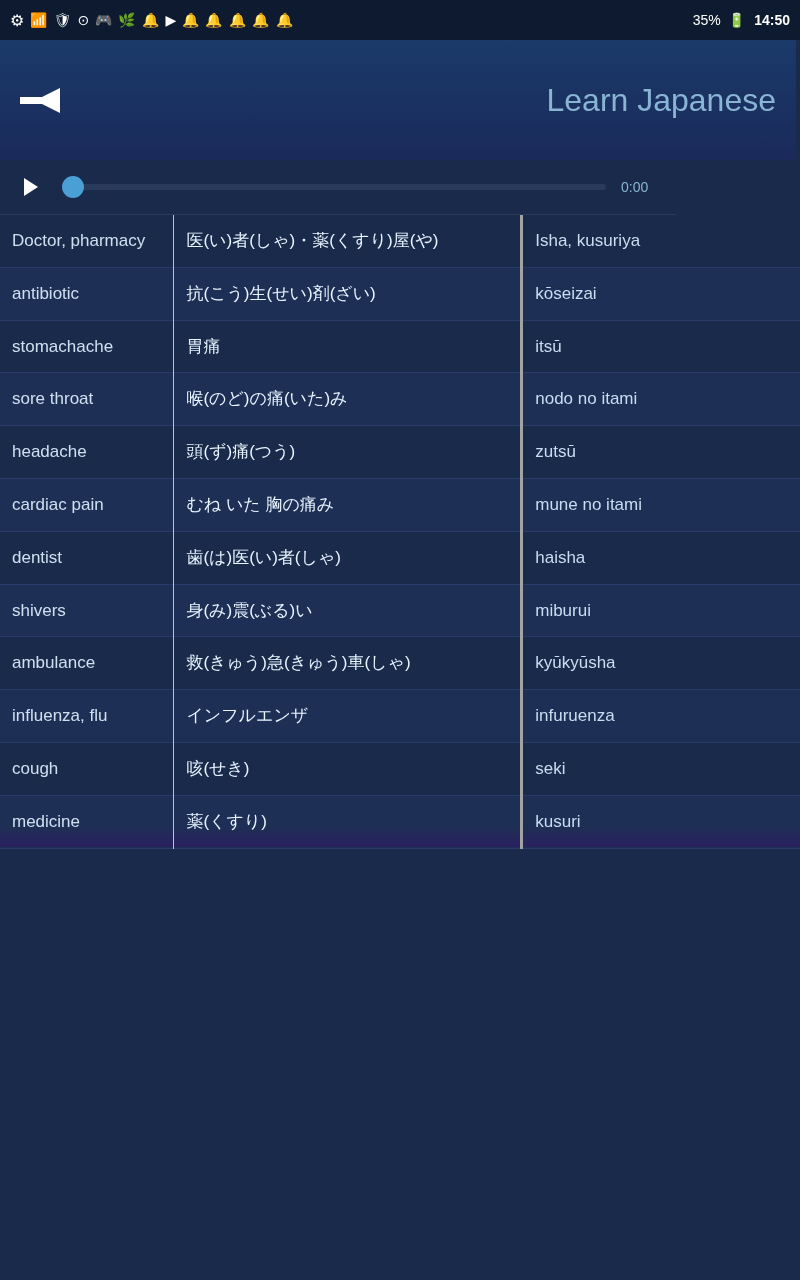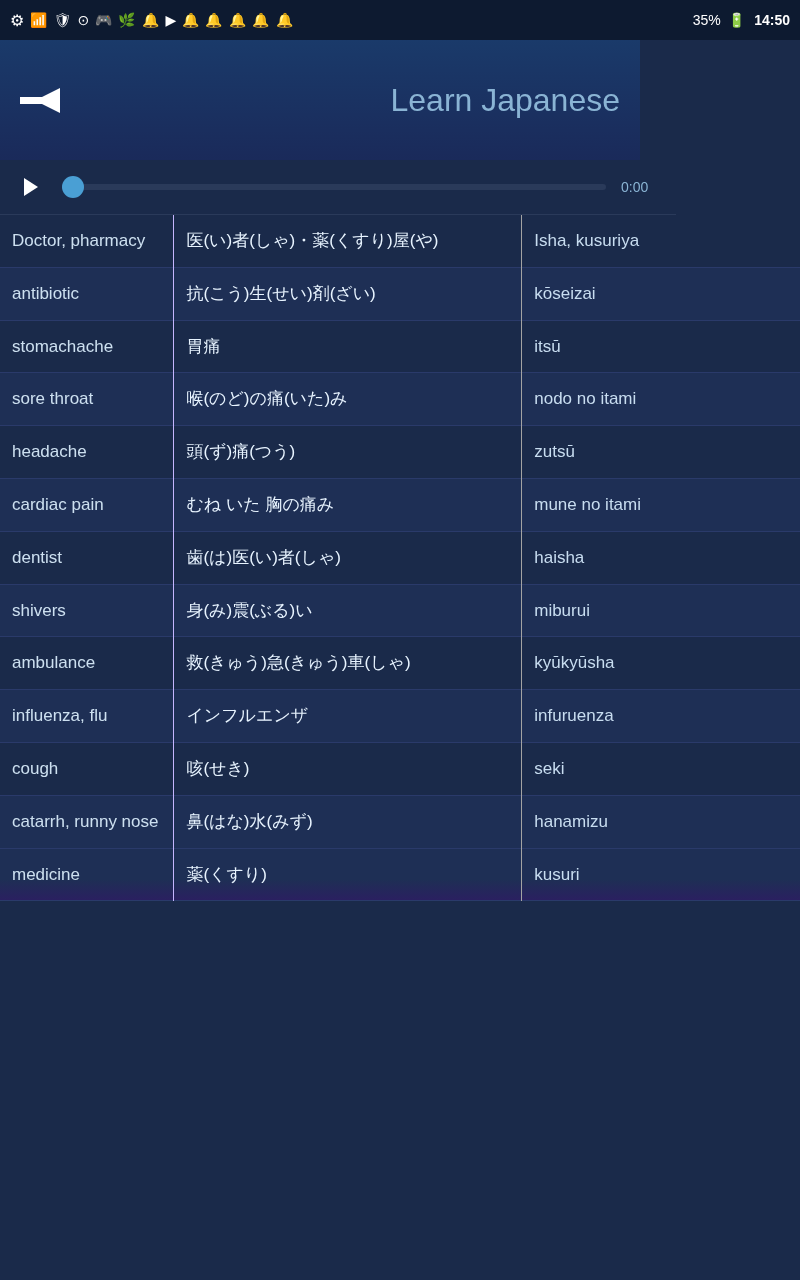--- a/index.html
+++ b/index.html
@@ -28,21 +28,21 @@
     }
     .status-right {
       display: flex;
       align-items: center;
       gap: 8px;
       font-size: 14px;
     }
 
     
     .header {
-      width: 640px;
+      width: 796px;
       height: 120px;
       background: linear-gradient(180deg, #1a3a6a 0%, #1a2a5a 100%);
       display: flex;
       align-items: center;
       padding: 0 20px;
       justify-content: space-between;
     }
     .back-arrow {
       width: 50px;
       height: 40px;
@@ -116,21 +116,21 @@
       line-height: 1.4;
     }
     .vocab-table td:nth-child(1) {
       width: 160px;
       color: #cde0f0;
       border-right: 1px solid #c4b5fd;
     }
     .vocab-table td:nth-child(2) {
       width: 320px;
       color: #e8f4ff;
-      border-right: 1px solid #a3a3a3;
+      border-right: 3px solid #a3a3a3;
     }
     .vocab-table td:nth-child(3) {
       width: 256px;
       color: #c8ddf0;
     }
 
     
     .vocab-table tr:last-child {
       background: linear-gradient(180deg, #1e2f55 60%, #2a2060 100%);
     }
@@ -235,23 +235,18 @@
         <td>influenza, flu</td>
         <td>インフルエンザ</td>
         <td>infuruenza</td>
       </tr>
       <tr>
         <td>cough</td>
         <td>咳(せき)</td>
         <td>seki</td>
       </tr>
       <tr>
-        <td>catarrh, runny nose</td>
-        <td>鼻(はな)水(みず)</td>
-        <td>hanamizu</td>
-      </tr>
-      <tr>
         <td>medicine</td>
         <td>薬(くすり)</td>
         <td>kusuri</td>
       </tr>
     </tbody>
 </table>
 
 </body></html>

